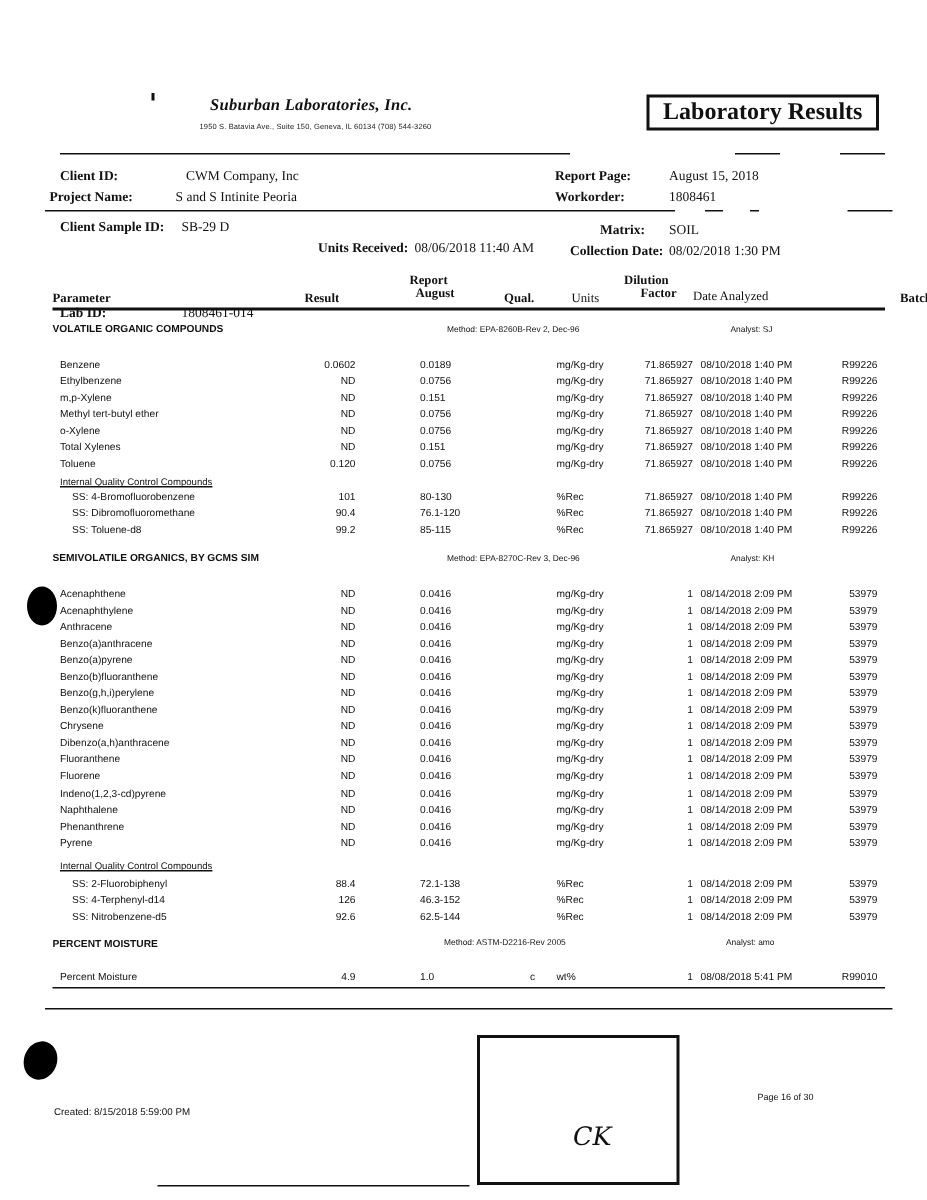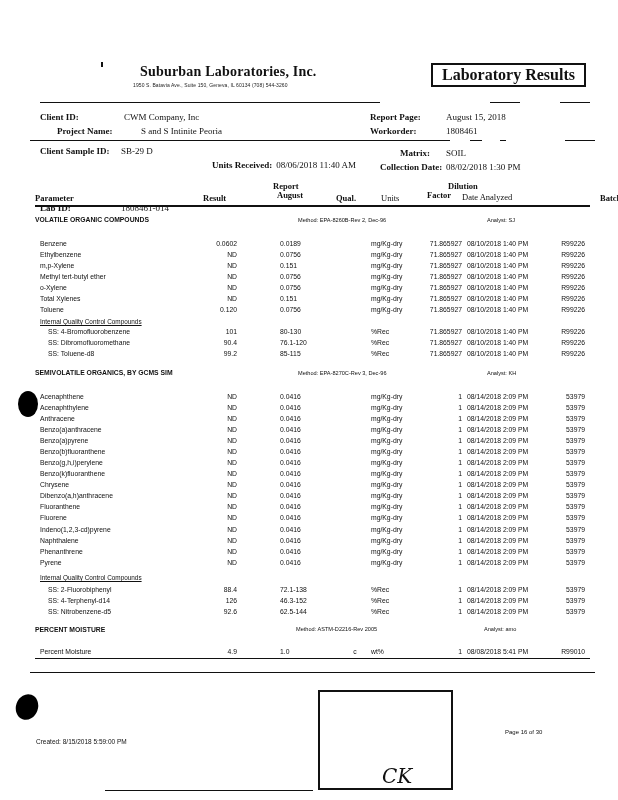--- a/index.html
+++ b/index.html
@@ -4,21 +4,21 @@
 <style>
   html, body { margin:0; padding:0; background:#ffffff; }
   body { width:618px; height:800px; position:relative; overflow:hidden; color:#111; font-family:"Liberation Sans", sans-serif; }
   .abs { position:absolute; }
   .serif { font-family:"Liberation Serif", "DejaVu Serif", serif; }
   .sans { font-family:"Liberation Sans", "DejaVu Sans", sans-serif; }
   .hr { position:absolute; height:1px; background:#111; }
   .hr2 { position:absolute; height:2px; background:#111; }
 
   
-  .lab-name { left:140px; top:64px; font-size:14px; font-weight:bold; letter-spacing:0.2px; }
+  .lab-name { left:140px; top:64px; font-size:11px; font-weight:bold; letter-spacing:0.2px;font-style:italic; }
   .lab-addr { left:133px; top:82px; font-size:5px; letter-spacing:0.1px; color:#222; }
   .title-box { left:431px; top:63px; width:155px; height:24px; border:2px solid #111; box-sizing:border-box; text-align:center; font-size:16px; font-weight:bold; line-height:20px; }
 
   .info-row { position:absolute; font-size:9px; white-space:nowrap; }
   .info-label { font-weight:bold; display:inline-block; text-align:left; }
   .info-val { display:inline-block; margin-left:4px; }
 
   
   .colh { position:absolute; font-size:8.5px; font-weight:bold; white-space:nowrap; }
 
@@ -34,39 +34,39 @@
   .c-dil { left:425px; width:37px; text-align:right; }
   .c-date { left:467px; }
   .c-batch { left:555px; width:30px; text-align:right; }
 
   .section { position:absolute; font-size:6.8px; font-weight:bold; white-space:nowrap; }
   .section-meta { position:absolute; font-size:5.6px; white-space:nowrap; }
   .iqc { position:absolute; left:40px; font-size:6.4px; text-decoration:underline; white-space:nowrap; }
 
   .blot { position:absolute; background:#000; border-radius:50%; }
   .sigbox { left:318px; top:690px; width:135px; height:100px; border:2px solid #111; box-sizing:border-box; }
-  .sig { position:absolute; left:62px; top:72px; font-family:"DejaVu Serif", serif; font-style:italic; font-size:20px; }
+  .sig { position:absolute; left:62px; top:56px; font-family:"DejaVu Serif", serif; font-style:italic; font-size:17px; }
   .footer-text { position:absolute; font-size:6.5px; white-space:nowrap; }
 </style>
 </head>
 <body>
 
 <div class="abs" style="left:101px;top:62px;width:2px;height:5px;background:#111;"></div>
 <div class="abs serif lab-name">Suburban Laboratories, Inc.</div>
 <div class="abs sans lab-addr">1950 S. Batavia Ave., Suite 150, Geneva, IL 60134 (708) 544-3260</div>
 <div class="abs serif title-box">Laboratory Results</div>
 
 <div class="hr" style="left:40px;top:102px;width:340px;"></div>
 <div class="hr" style="left:490px;top:102px;width:30px;"></div>
 <div class="hr" style="left:560px;top:102px;width:30px;"></div>
 
 <div class="info-row serif" style="left:40px;top:112px;">
   <span class="info-label" style="width:80px;">Client ID:</span><span class="info-val">CWM Company, Inc</span>
 </div>
-<div class="info-row serif" style="left:57px;top:126px;">
+<div class="info-row serif" style="left:33px;top:126px;">
   <span class="info-label" style="width:80px;">Project Name:</span><span class="info-val">S and S Intinite Peoria</span>
 </div>
 <div class="info-row serif" style="left:370px;top:112px;">
   <span class="info-label" style="width:72px;">Report Page:</span><span class="info-val">August 15, 2018</span>
 </div>
 <div class="info-row serif" style="left:370px;top:126px;">
   <span class="info-label" style="width:72px;">Workorder:</span><span class="info-val">1808461</span>
 </div>
 
 <div class="hr" style="left:30px;top:140px;width:420px;"></div>
@@ -89,21 +89,21 @@
 <div class="info-row serif" style="left:380px;top:162px;">
   <span class="info-label" style="width:62px;">Collection Date:</span><span class="info-val">08/02/2018 1:30 PM</span>
 </div>
 
 <div class="colh serif" style="left:35px;top:193px;">Parameter</div>
 <div class="colh serif" style="left:203px;top:193px;">Result</div>
 <div class="colh serif" style="left:273px;top:181px;">Report</div>
 <div class="colh serif" style="left:277px;top:190px;">August</div>
 <div class="colh serif" style="left:336px;top:193px;">Qual.</div>
 <div class="colh serif" style="left:381px;top:193px;font-weight:normal;">Units</div>
-<div class="colh serif" style="left:448px;top:181px;text-align:center;">Dilution</div>
+<div class="colh serif" style="left:416px;top:181px;text-align:center;">Dilution</div>
 <div class="colh serif" style="left:427px;top:190px;">Factor</div>
 <div class="colh serif" style="left:462px;top:192px;font-weight:normal;">Date Analyzed</div>
 <div class="colh serif" style="left:552px;top:193px;margin-left:48px;">Batch ID</div>
 <div class="hr2" style="left:35px;top:205px;width:555px;"></div>
 
 <div class="section sans" style="left:35px;top:216px;">VOLATILE ORGANIC COMPOUNDS</div>
 <div class="section-meta sans" style="left:298px;top:217px;">Method: EPA-8260B-Rev 2, Dec-96</div>
 <div class="section-meta sans" style="left:487px;top:217px;">Analyst: SJ</div>
 
 <div class="row sans" style="top:240px;">

